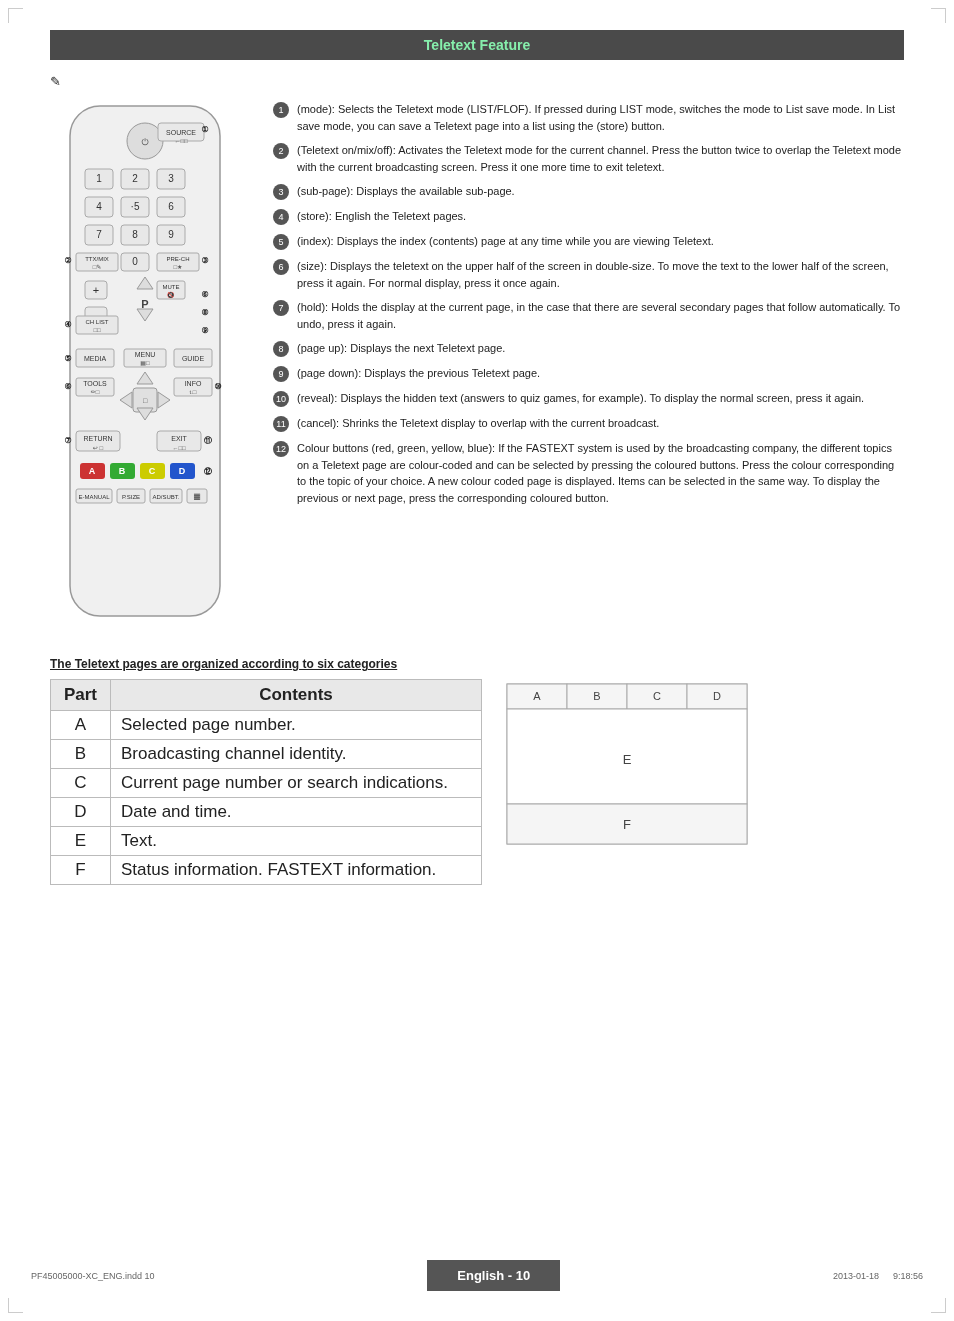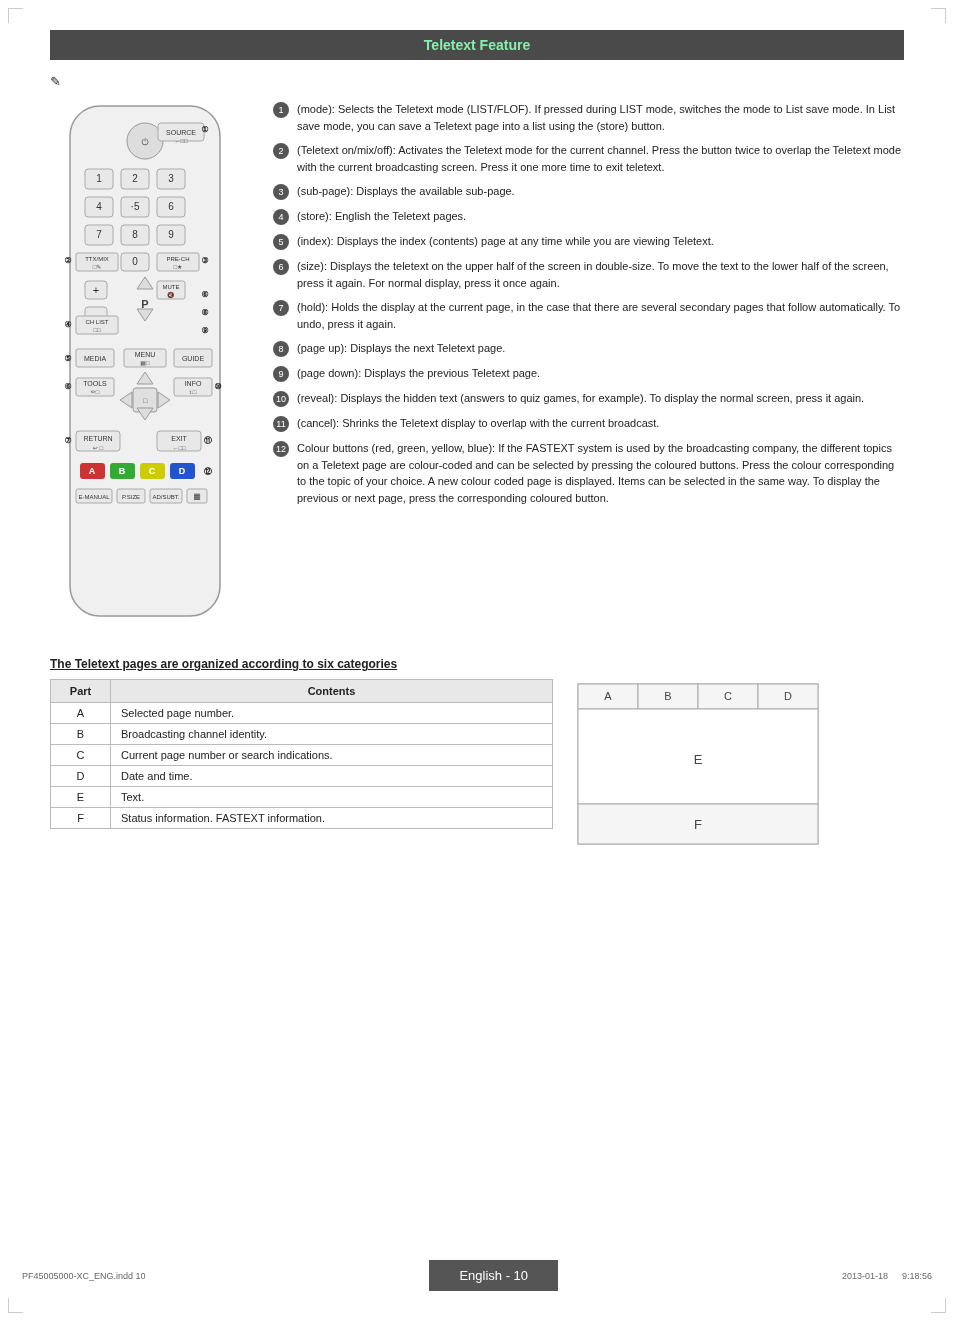--- a/index.html
+++ b/index.html
@@ -93,22 +93,22 @@
       margin-bottom: 8px;
       text-decoration: underline;
     }
     .table-and-diagram {
       display: flex;
       gap: 20px;
       align-items: flex-start;
     }
     .main-table {
       border-collapse: collapse;
-      width: 503px;
-      font-size: 11px;
+      width: 432px;
+      font-size: 17px;
     }
     .main-table th {
       background: #e8e8e8;
       border: 1px solid #bbb;
       padding: 5px 10px;
       text-align: center;
       font-weight: bold;
     }
     .main-table td {
       border: 1px solid #bbb;
@@ -125,32 +125,32 @@
     }
     
     .footer {
       position: absolute;
       bottom: 30px;
       left: 0;
       right: 0;
       display: flex;
       justify-content: space-between;
       align-items: center;
-      padding: 0 22px;
+      padding: 0 31px;
     }
     .footer-left {
       font-size: 9px;
       color: #666;
     }
     .footer-center {
       background: #555;
       color: #fff;
       padding: 8px 30px;
       font-size: 13px;
-      font-weight: normal;
+      font-weight: bold;
     }
     .footer-right {
       font-size: 9px;
       color: #666;
     }
     
     .corner-mark {
       position: absolute;
       width: 15px;
       height: 15px;

